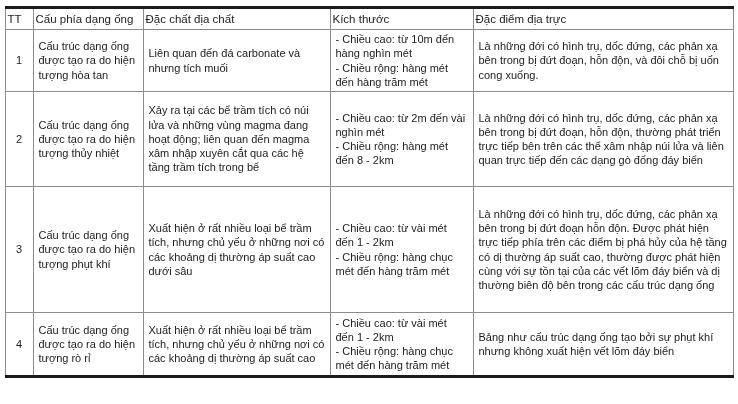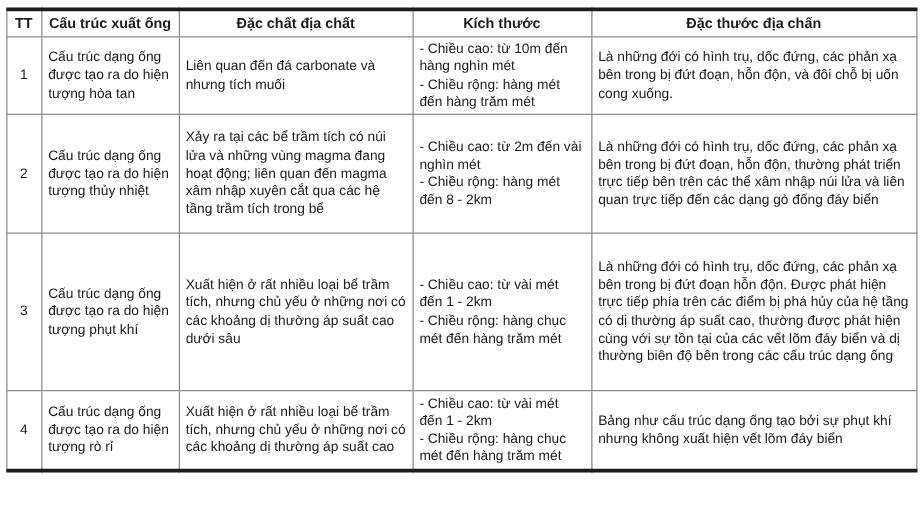--- a/index.html
+++ b/index.html
@@ -46,22 +46,22 @@
     border: 1px solid #8c8c8c;
     font-size: 11px;
     line-height: 14.2px;
     vertical-align: middle;
     padding: 2px 5px;
     box-sizing: border-box;
     word-wrap: break-word;
   }
   th {
     font-size: 11.5px;
-    font-weight: bold;
-    text-align: center;
+    font-weight: normal;
+    text-align: left;
     height: 22px;
     padding: 2px 2px;
     white-space: nowrap;
     overflow: hidden;
   }
   td.tt {
     text-align: center;
   }
   td.size-cell div {
     margin: 0;
@@ -77,24 +77,24 @@
     <colgroup>
       <col style="width:28px">
       <col style="width:110px">
       <col style="width:187px">
       <col style="width:143px">
       <col style="width:260px">
     </colgroup>
     <thead>
       <tr>
         <th>TT</th>
-        <th>Cấu trúc xuất ống</th>
+        <th>Cấu phía dạng ống</th>
         <th>Đặc chất địa chất</th>
         <th>Kích thước</th>
-        <th>Đặc thước địa chấn</th>
+        <th>Đặc điểm địa trực</th>
       </tr>
     </thead>
     <tbody>
       <tr style="height:62px">
         <td class="tt">1</td>
         <td>Cấu trúc dạng ống được tạo ra do hiện tượng hòa tan</td>
         <td>Liên quan đến đá carbonate và nhưng tích muối</td>
         <td class="size-cell">
           <div>- Chiều cao: từ 10m đến hàng nghìn mét</div>
           <div>- Chiều rộng: hàng mét đến hàng trăm mét</div>

